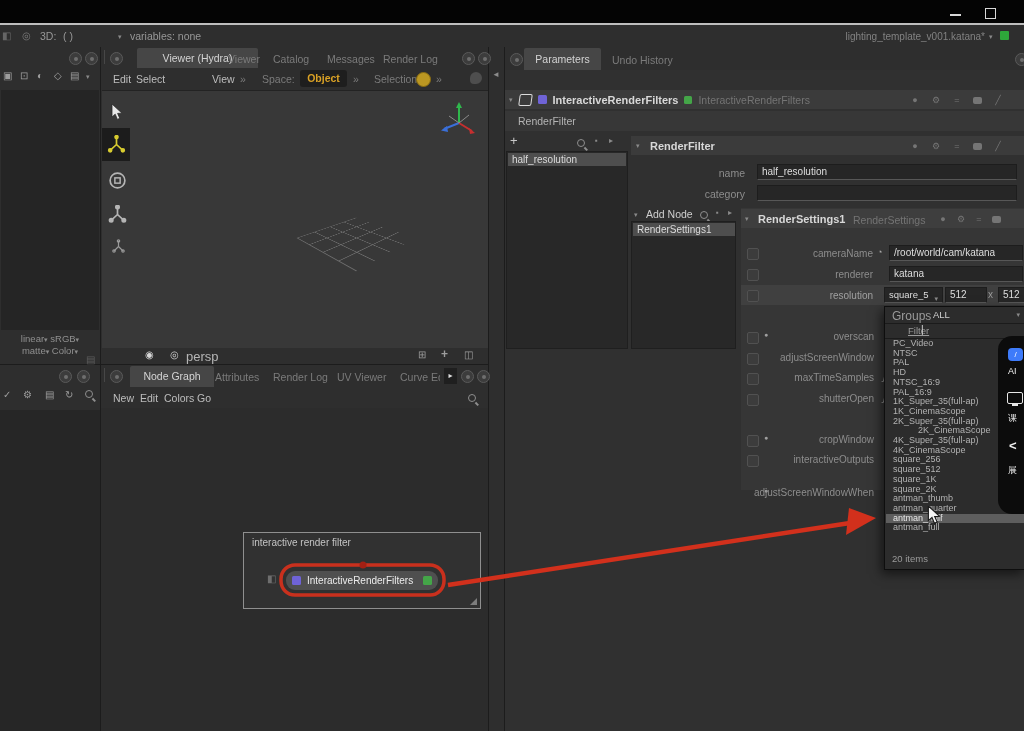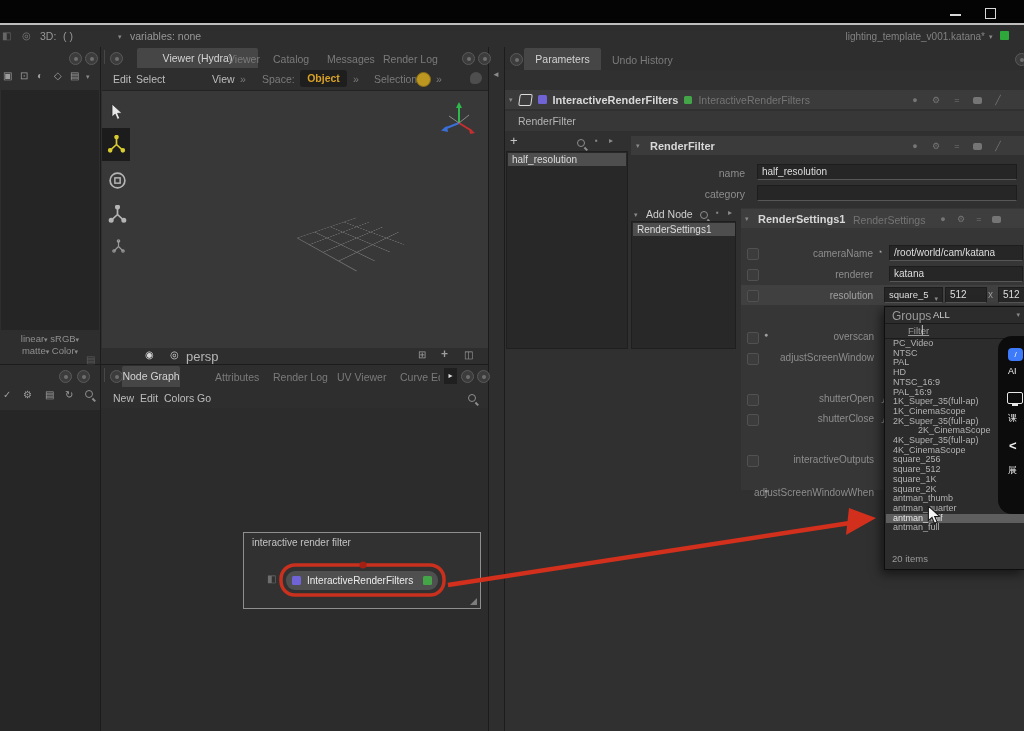--- a/index.html
+++ b/index.html
@@ -201,21 +201,21 @@
   <div class="pico" style="left:77px;top:370px;"></div>
   <span class="gicon" style="left:3px;top:389px;">✓</span>
   <span class="gicon" style="left:23px;top:389px;">⚙</span>
   <span class="gicon" style="left:45px;top:389px;">▤</span>
   <span class="gicon" style="left:65px;top:389px;">↻</span>
   <div class="mag" style="left:85px;top:390px;"></div>
   <div class="abs" style="left:0px;top:410px;width:100px;height:321px;background:#262626;"></div>
 
   <div class="vdiv" style="left:104px;top:368px;height:14px;background:#474747;"></div>
   <div class="pico" style="left:110px;top:370px;"></div>
-  <div class="activetab" style="left:122px;top:366px;width:58px;height:21px;line-height:21px;">Node Graph</div>
+  <div class="activetab" style="left:130px;top:366px;width:84px;height:21px;line-height:21px;">Node Graph</div>
   <span class="tabtxt" style="left:215px;top:371px;">Attributes</span>
   <span class="tabtxt" style="left:273px;top:371px;">Render Log</span>
   <span class="tabtxt" style="left:337px;top:371px;">UV Viewer</span>
   <span class="tabtxt" style="left:400px;top:371px;width:40px;overflow:hidden;display:inline-block;">Curve Ed</span>
   <div class="abs" style="left:444px;top:368px;width:13px;height:16px;background:#1f1f1f;color:#e0e0e0;font-size:8px;line-height:16px;text-align:center;">▸</div>
   <div class="pico" style="left:461px;top:370px;"></div>
   <div class="pico" style="left:477px;top:370px;"></div>
 
   <span class="menutxt" style="left:113px;top:392px;">New</span>
   <span class="menutxt" style="left:140px;top:392px;">Edit</span>
@@ -331,29 +331,34 @@
   <div class="abs" style="left:741px;top:305px;width:283px;height:185px;margin-top:23px;">
       <div class="rs-row" style="top: 0px;">
         <span class="rowbox"></span>
         <span class="rowdot">●</span>
         <span class="rowlabel">overscan</span>
       </div>
       <div class="rs-row" style="top: 20.5px;">
         <span class="rowbox"></span>
         <span class="rowlabel">adjustScreenWindow</span>
       </div>
+      <div class="rs-row" style="top: 41px;">
+        <span class="rowbox"></span>
+        <span class="rowlabel">maxTimeSamples</span>
+        <span class="rowcurve">ʃ</span>
+      </div>
       <div class="rs-row" style="top: 61.5px;">
         <span class="rowbox"></span>
         <span class="rowlabel">shutterOpen</span>
         <span class="rowcurve">ʃ</span>
       </div>
-      <div class="rs-row" style="top: 82px;">
-        <span class="rowbox"></span>
-        <span class="rowlabel">shutterClose</span>
-        <span class="rowcurve">ʃ</span>
+      <div class="rs-row" style="top: 102.5px;">
+        <span class="rowbox"></span>
+        <span class="rowdot">●</span>
+        <span class="rowlabel">cropWindow</span>
       </div>
       <div class="rs-row" style="top: 123px;">
         <span class="rowbox"></span>
         <span class="rowlabel">interactiveOutputs</span>
       </div>
       <div class="rs-row" style="top: 155.5px;">
         <span class="rowdot">●</span>
         <span class="rowlabel">adjustScreenWindowWhen</span>
       </div>
     </div>

